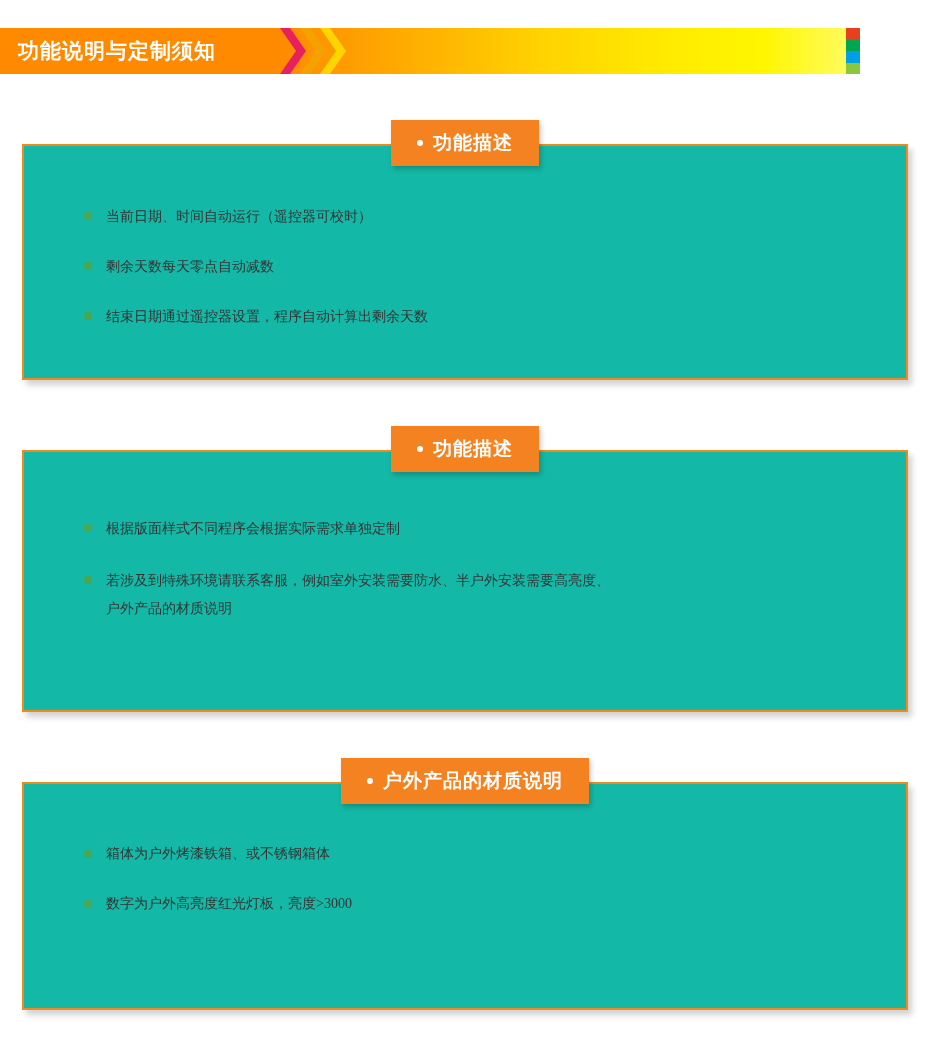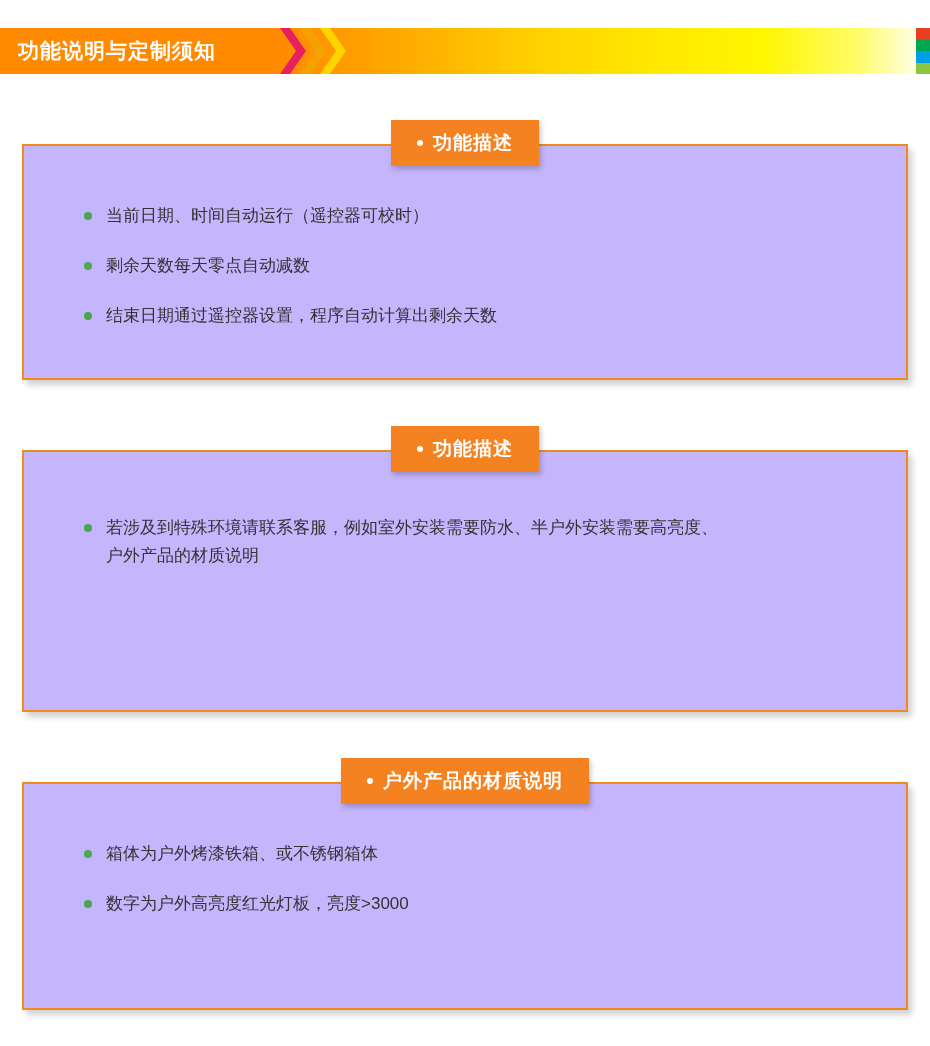--- a/index.html
+++ b/index.html
@@ -12,21 +12,21 @@
     background: #ffffff;
     font-family: "Liberation Sans", "DejaVu Sans", sans-serif;
     color: #333;
     position: relative;
     overflow: hidden;
   }
 
   
   .banner {
     position: relative;
-    width: 930px;
+    width: 860px;
     height: 92px;
     overflow: hidden;
     text-decoration: underline;
   }
   .banner-bar {
     position: absolute;
     left: 0;
     top: 28px;
     width: 930px;
     height: 46px;
@@ -71,21 +71,21 @@
     z-index: 6;
     display: flex;
     flex-direction: column;
   }
   .right-bars span { display: block; width: 100%; flex: 1; }
 
   
   .section {
     position: relative;
     margin: 0 22px 0 22px;
-    background: #c4b5fd;
+    background: #14b8a6;
     border: 2px solid #f08a1c;
     box-shadow: 4px 5px 6px rgba(0,0,0,0.18);
   }
   .sec1 { margin-top: 52px; height: 232px; }
   .sec2 { margin-top: 70px; height: 258px; }
   .sec3 { margin-top: 70px; height: 224px; }
 
   .sec-title {
     position: absolute;
     top: -26px;
@@ -112,24 +112,24 @@
     margin-right: 10px;
     margin-bottom: 2px;
   }
 
   .bullets {
     list-style: none;
     margin: 0;
     padding: 56px 0 0 60px;
   }
   .sec2 .bullets { padding-top: 62px; }
-  .sec3 .bullets { padding-top: 56px; }
+  .sec3 .bullets { padding-top: 56px; font-family: Liberation Serif, serif; }
   .bullets li {
     position: relative;
-    font-size: 17px;
+    font-size: 14px;
     color: #333333;
     line-height: 28px;
     margin-bottom: 22px;
     padding-left: 22px;
     max-width: 800px;
   }
   .sec2 .bullets li { margin-bottom: 24px; }
   .bullets li::before {
     content: "";
     position: absolute;
@@ -190,20 +190,23 @@
       </li>
   </ul>
 </div>
 
 <div class="section sec2">
   <div class="sec-title">
     <span class="dot-white"></span><span>功能描述</span>
   </div>
   <ul class="bullets">
     <li>
+        <span class="cont">根据版面样式不同程序会根据实际需求单独定制</span>
+      </li>
+    <li>
       <span class="cont">若涉及到特殊环境请联系客服，例如室外安装需要防水、半户外安装需要高亮度、</span>
       <span class="cont">户外产品的材质说明</span>
     </li>
   </ul>
 </div>
 
 <div class="section sec3">
   <div class="sec-title">
     <span class="dot-white"></span><span>户外产品的材质说明</span>
   </div>

